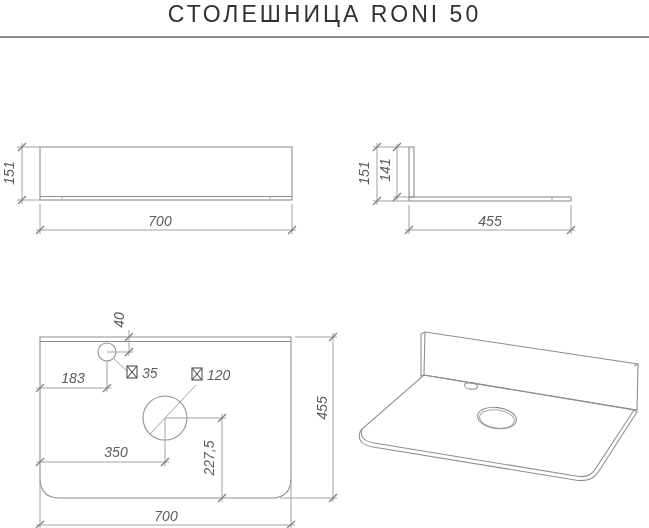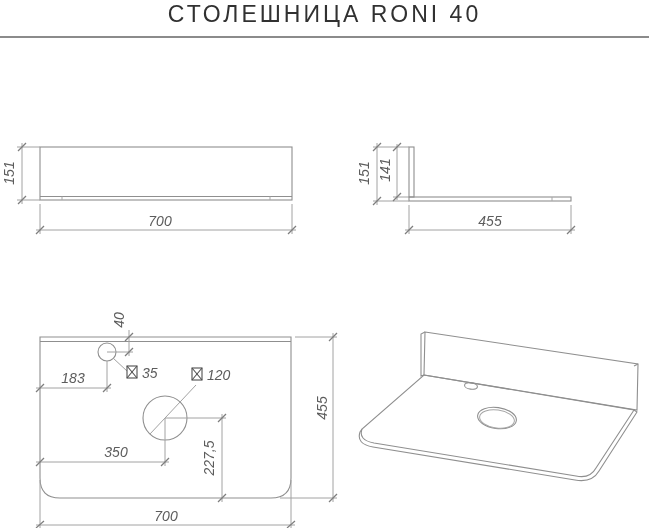--- a/index.html
+++ b/index.html
@@ -15,21 +15,21 @@
   .tick{stroke:#7e7e7e;stroke-width:1.2;fill:none;}
   .dtxt{fill:#5c5c5c;font-family:"Liberation Sans",sans-serif;
         font-style:italic;font-size:14px;}
   .dsym{stroke:#4f4f4f;stroke-width:1.1;fill:none;}
 </style>
 </head>
 <body>
 
 <div class="page">
 
-  <div class="title">СТОЛЕШНИЦА RONI 40</div>
+  <div class="title">СТОЛЕШНИЦА RONI 50</div>
   <div class="rule"></div>
 
   <svg width="649" height="528" viewBox="0 0 649 528">
 
     <g>
       <rect class="ln" x="40" y="147" width="252" height="53"></rect>
       <line class="ln" x1="40" y1="196.5" x2="292" y2="196.5"></line>
       <line class="thin" x1="62" y1="196.5" x2="62" y2="200"></line>
       <line class="thin" x1="270" y1="196.5" x2="270" y2="200"></line>
 

